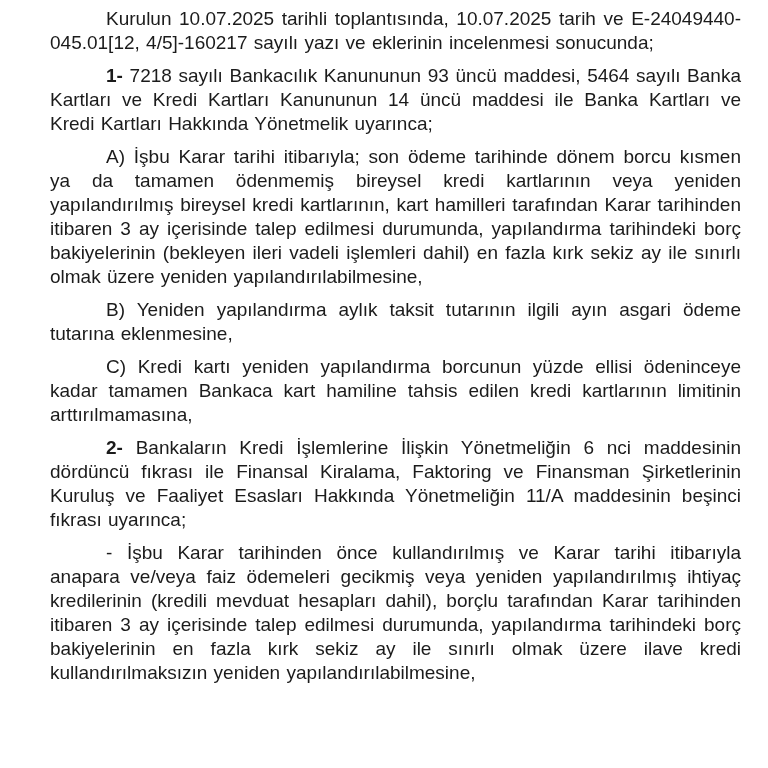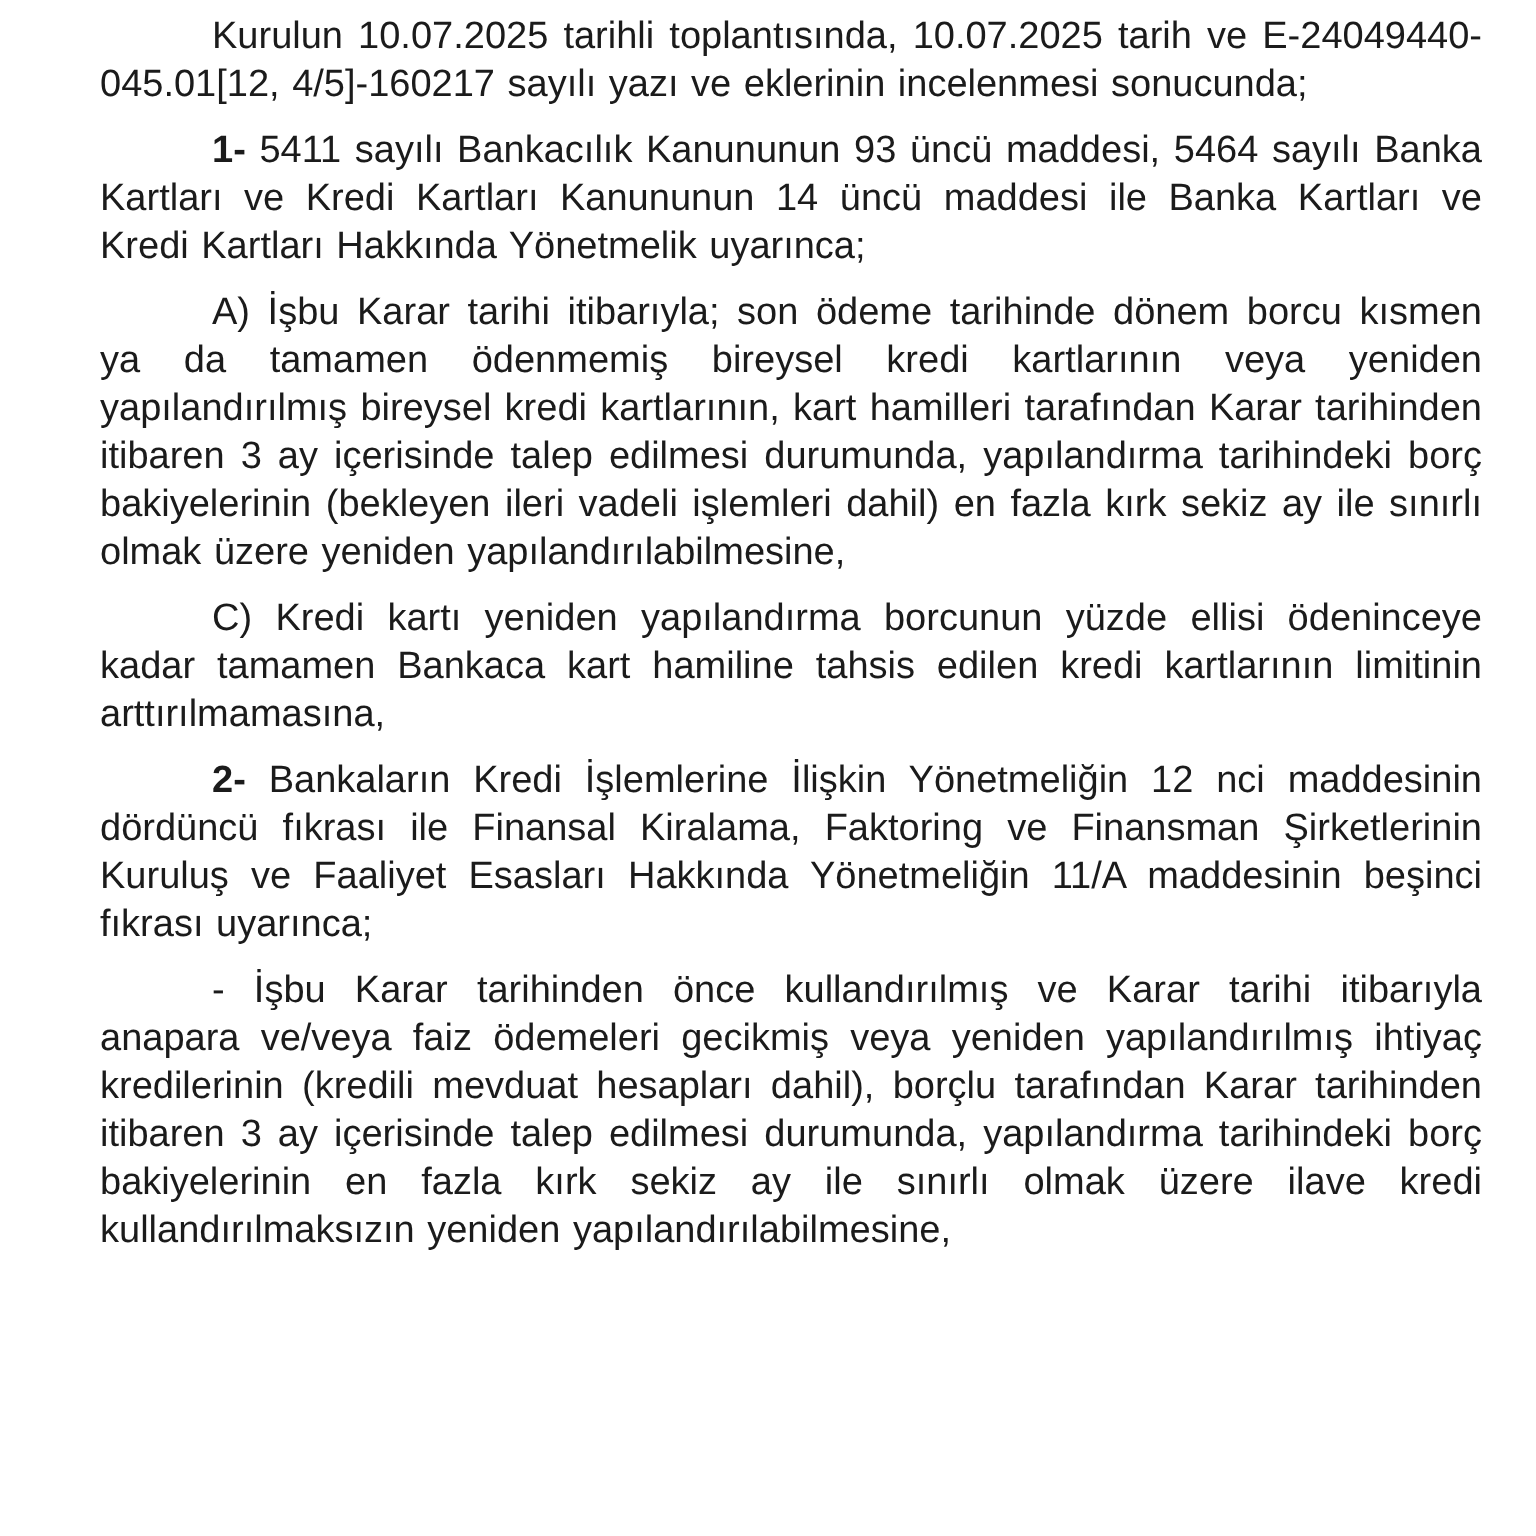--- a/index.html
+++ b/index.html
@@ -37,25 +37,26 @@
     font-weight: 700;
   }
 </style>
 </head>
 <body>
 
 <div class="page">
 
   <p><b class="lead"></b><span>Kurulun 10.07.2025 tarihli toplantısında, 10.07.2025 tarih ve E-24049440-045.01[12, 4/5]-160217 sayılı yazı ve eklerinin incelenmesi sonucunda;</span></p>
 
-  <p><b class="lead">1-</b><span> 5411 sayılı Bankacılık Kanununun 93 üncü maddesi, 5464 sayılı Banka Kartları ve Kredi Kartları Kanununun 14 üncü maddesi ile Banka Kartları ve Kredi Kartları Hakkında Yönetmelik uyarınca;</span></p>
+  <p><b class="lead">1-</b><span> 7218 sayılı Bankacılık Kanununun 93 üncü maddesi, 5464 sayılı Banka Kartları ve Kredi Kartları Kanununun 14 üncü maddesi ile Banka Kartları ve Kredi Kartları Hakkında Yönetmelik uyarınca;</span></p>
 
   <p><b class="lead"></b><span>A) İşbu Karar tarihi itibarıyla; son ödeme tarihinde dönem borcu kısmen ya da tamamen ödenmemiş bireysel kredi kartlarının veya yeniden yapılandırılmış bireysel kredi kartlarının, kart hamilleri tarafından Karar tarihinden itibaren 3 ay içerisinde talep edilmesi durumunda, yapılandırma tarihindeki borç bakiyelerinin (bekleyen ileri vadeli işlemleri dahil) en fazla kırk sekiz ay ile sınırlı olmak üzere yeniden yapılandırılabilmesine,</span></p>
 
+  <p><b class="lead"></b><span>B) Yeniden yapılandırma aylık taksit tutarının ilgili ayın asgari ödeme tutarına eklenmesine,</span></p>
 
   <p><b class="lead"></b><span>C) Kredi kartı yeniden yapılandırma borcunun yüzde ellisi ödeninceye kadar tamamen Bankaca kart hamiline tahsis edilen kredi kartlarının limitinin arttırılmamasına,</span></p>
 
 
-  <p><b class="lead">2-</b><span> Bankaların Kredi İşlemlerine İlişkin Yönetmeliğin 12 nci maddesinin dördüncü fıkrası ile Finansal Kiralama, Faktoring ve Finansman Şirketlerinin Kuruluş ve Faaliyet Esasları Hakkında Yönetmeliğin 11/A maddesinin beşinci fıkrası uyarınca;</span></p>
+  <p><b class="lead">2-</b><span> Bankaların Kredi İşlemlerine İlişkin Yönetmeliğin 6 nci maddesinin dördüncü fıkrası ile Finansal Kiralama, Faktoring ve Finansman Şirketlerinin Kuruluş ve Faaliyet Esasları Hakkında Yönetmeliğin 11/A maddesinin beşinci fıkrası uyarınca;</span></p>
 
   <p><b class="lead"></b><span>- İşbu Karar tarihinden önce kullandırılmış ve Karar tarihi itibarıyla anapara ve/veya faiz ödemeleri gecikmiş veya yeniden yapılandırılmış ihtiyaç kredilerinin (kredili mevduat hesapları dahil), borçlu tarafından Karar tarihinden itibaren 3 ay içerisinde talep edilmesi durumunda, yapılandırma tarihindeki borç bakiyelerinin en fazla kırk sekiz ay ile sınırlı olmak üzere ilave kredi kullandırılmaksızın yeniden yapılandırılabilmesine,</span></p>
 
 </div>
 
 </body></html>

